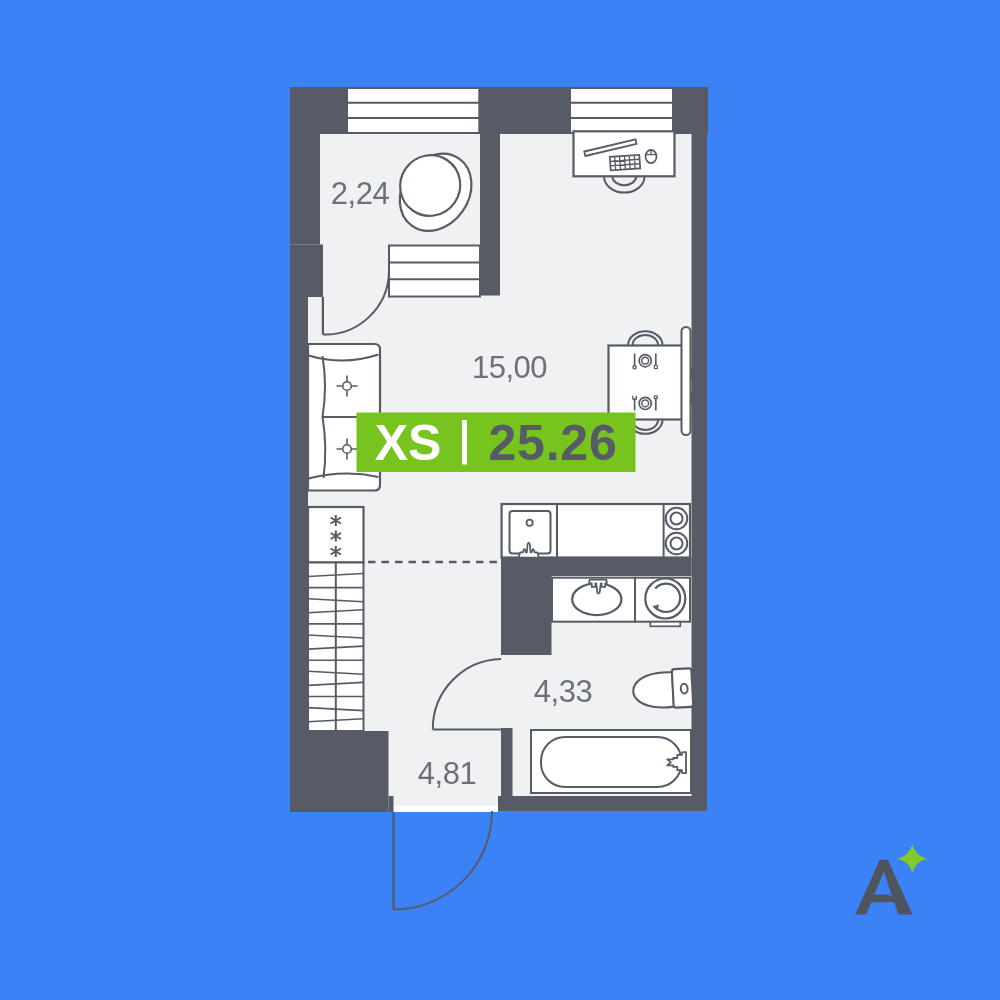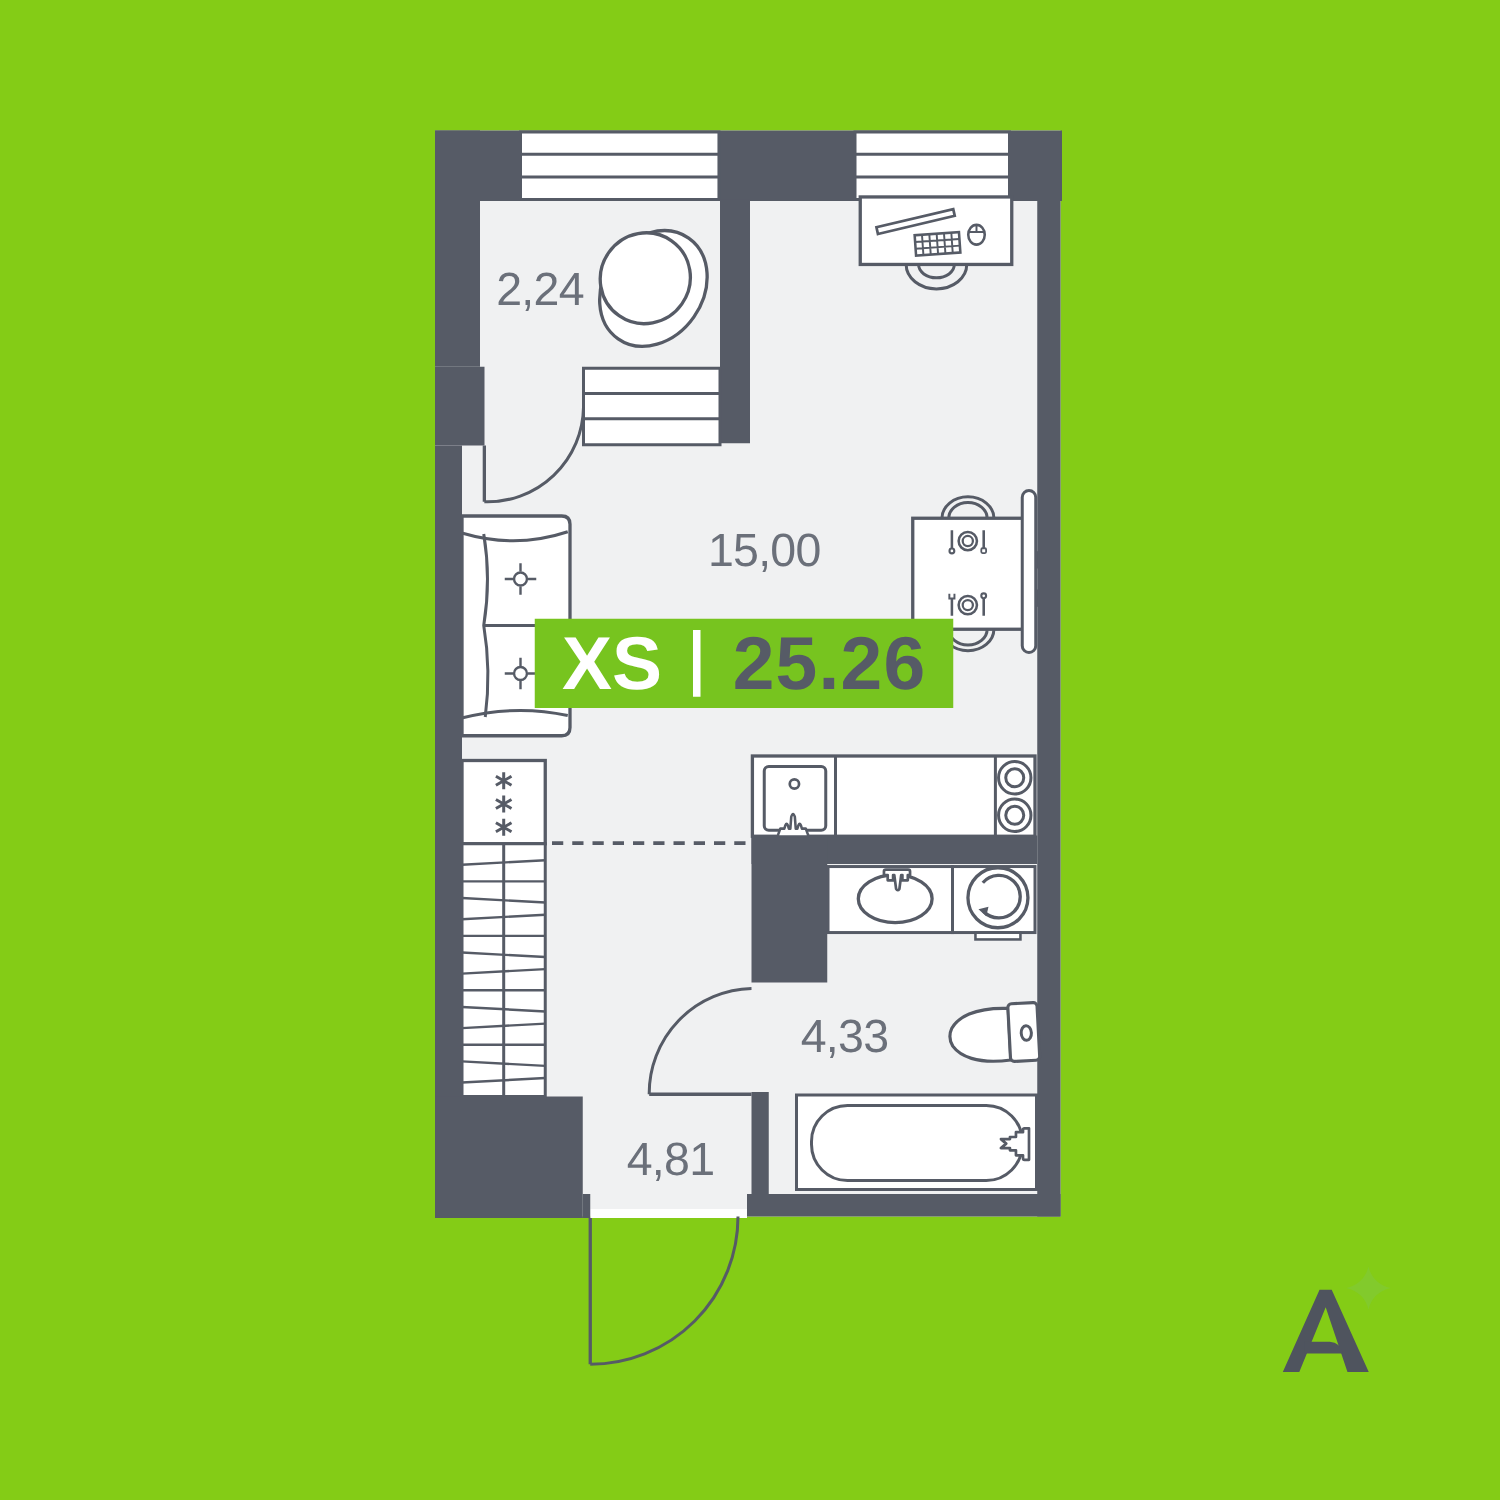--- a/index.html
+++ b/index.html
@@ -1,16 +1,16 @@
 <!DOCTYPE html>
 <html><head>
 <meta charset="utf-8">
 <style>
   html,body{margin:0;padding:0;background:#ffffff;}
-  .wrap{width:1000px;height:1000px;position:relative;background:#84cc16;font-family:"Liberation Sans",sans-serif;}
+  .wrap{width:1000px;height:1000px;position:relative;background:#3b82f6;font-family:"Liberation Sans",sans-serif;}
   text{font-family:"Liberation Sans",sans-serif;}
 </style>
 </head>
 <body>
 <div class="wrap">
 <svg width="1000" height="1000" viewBox="0 0 1000 1000">
 <defs></defs>
 
 <rect x="290" y="87" width="417" height="724" fill="#f0f1f2"></rect>
 

